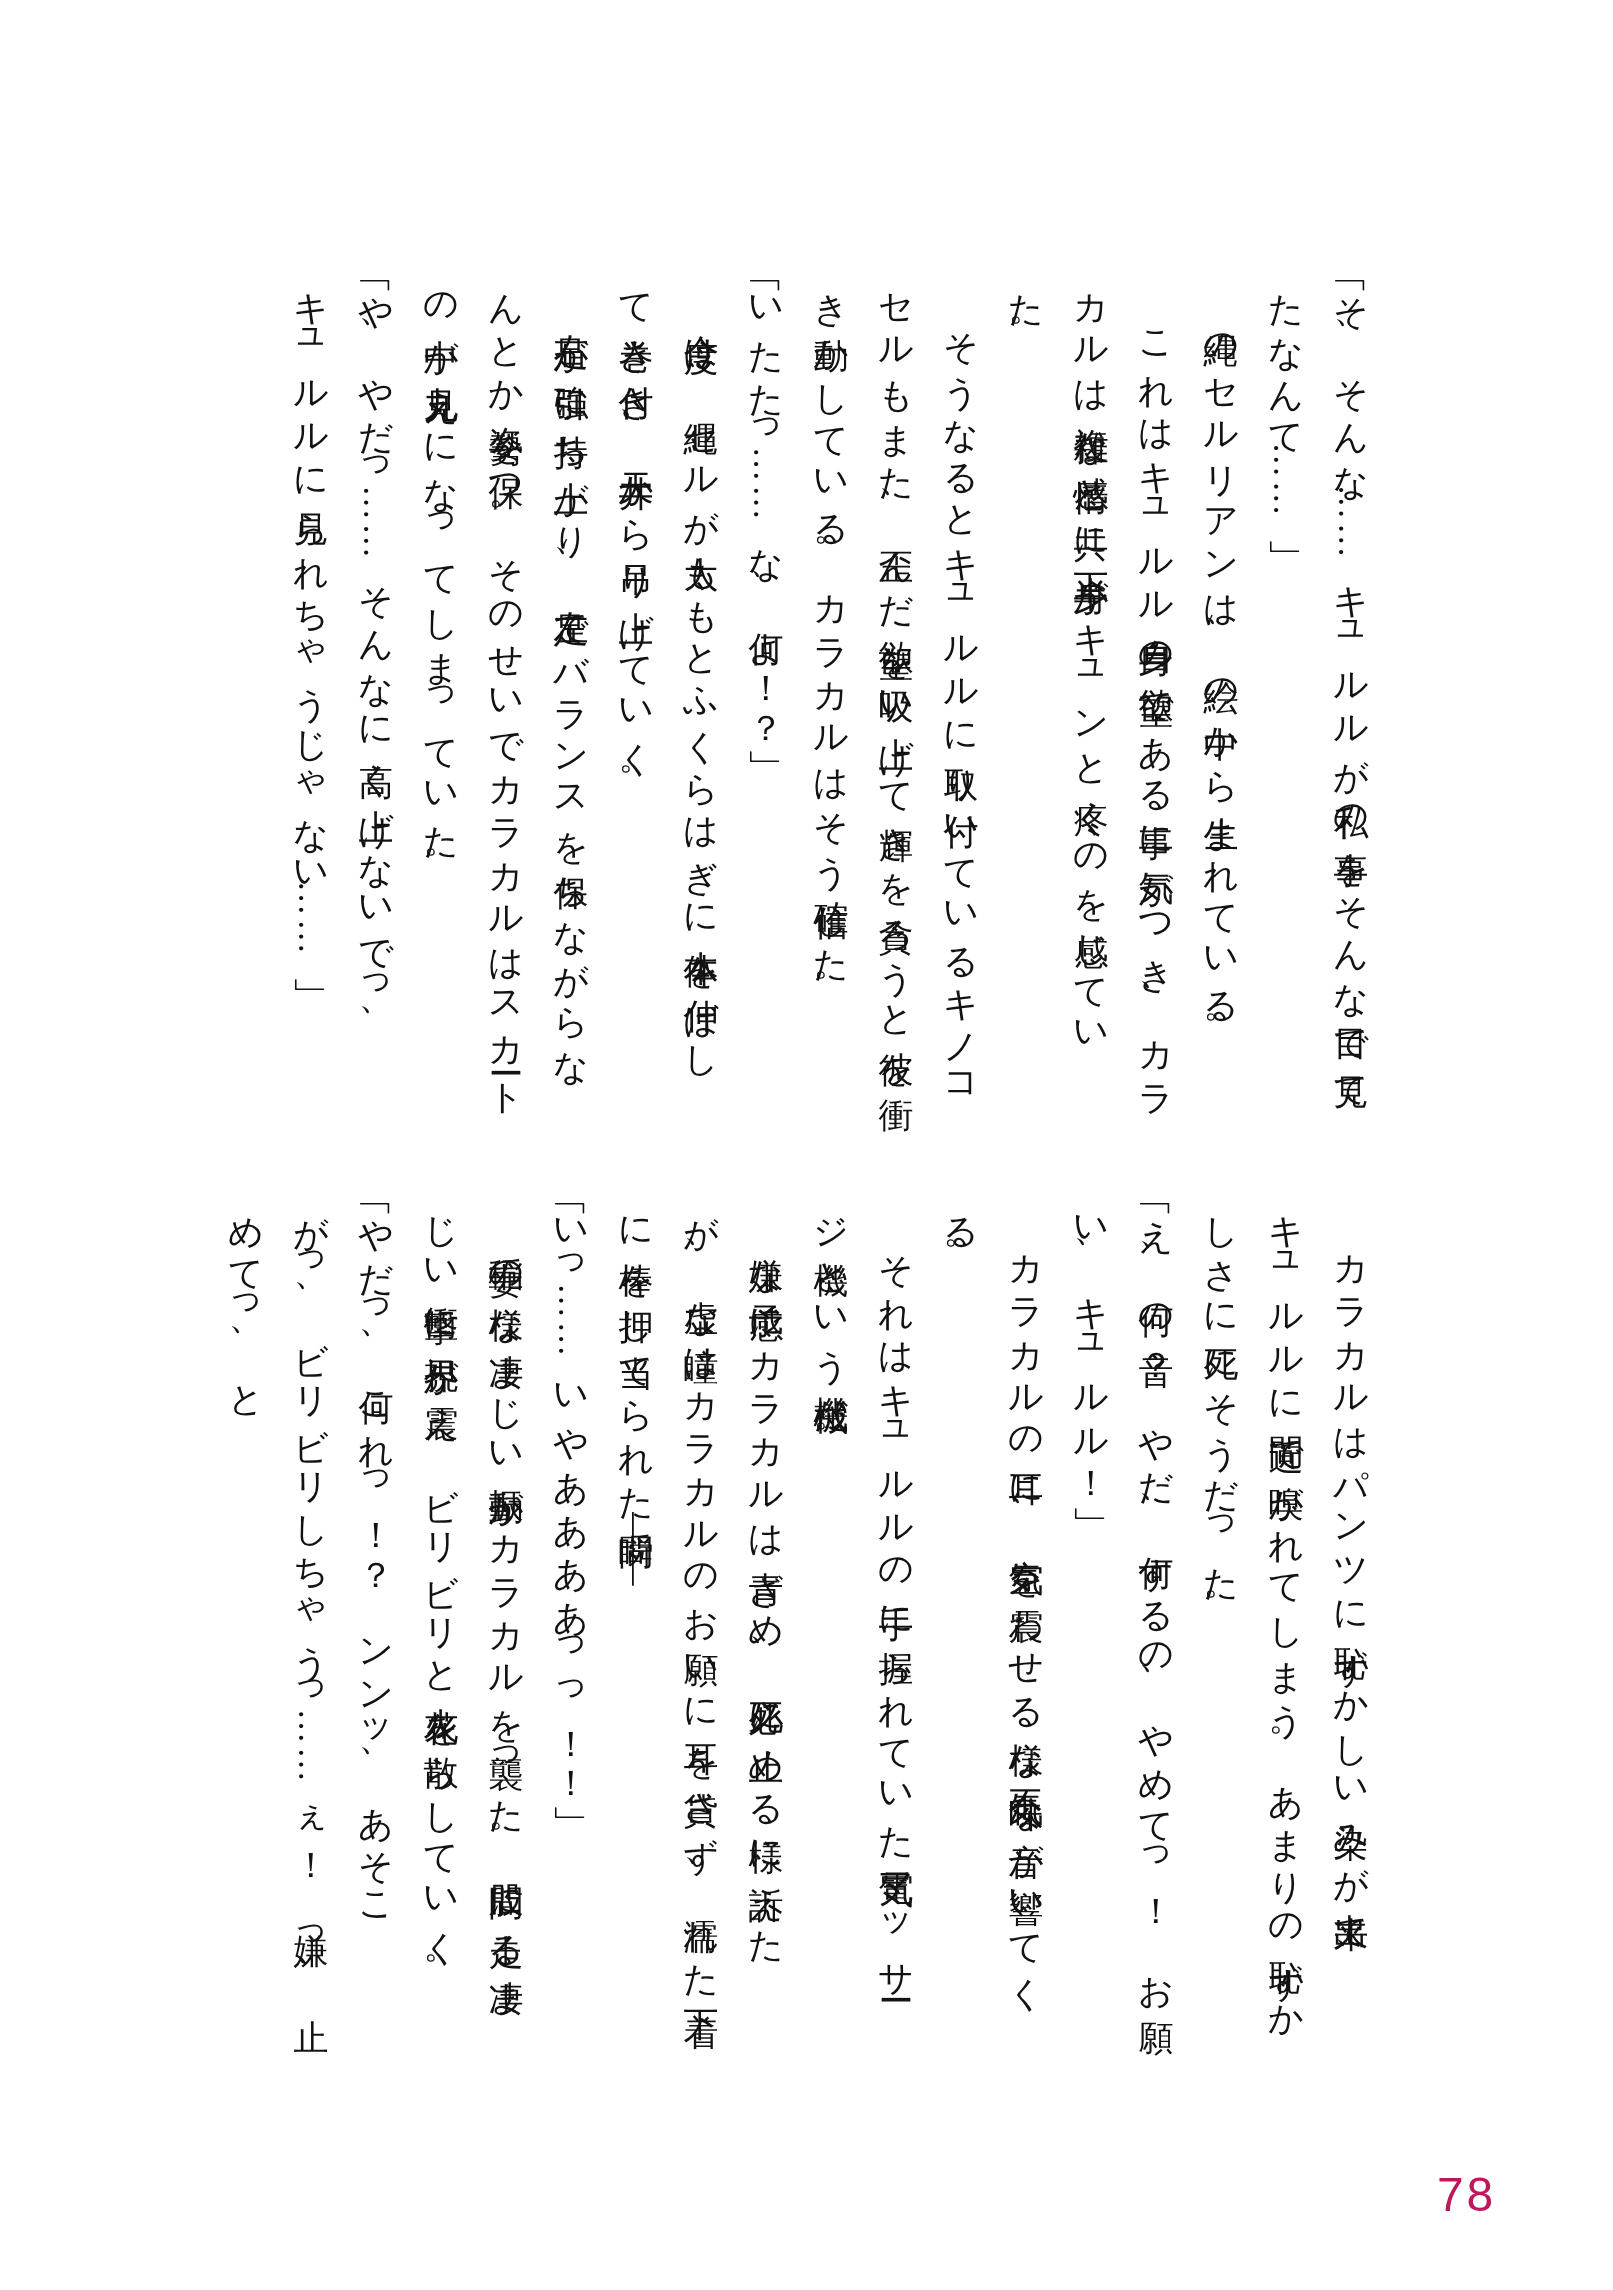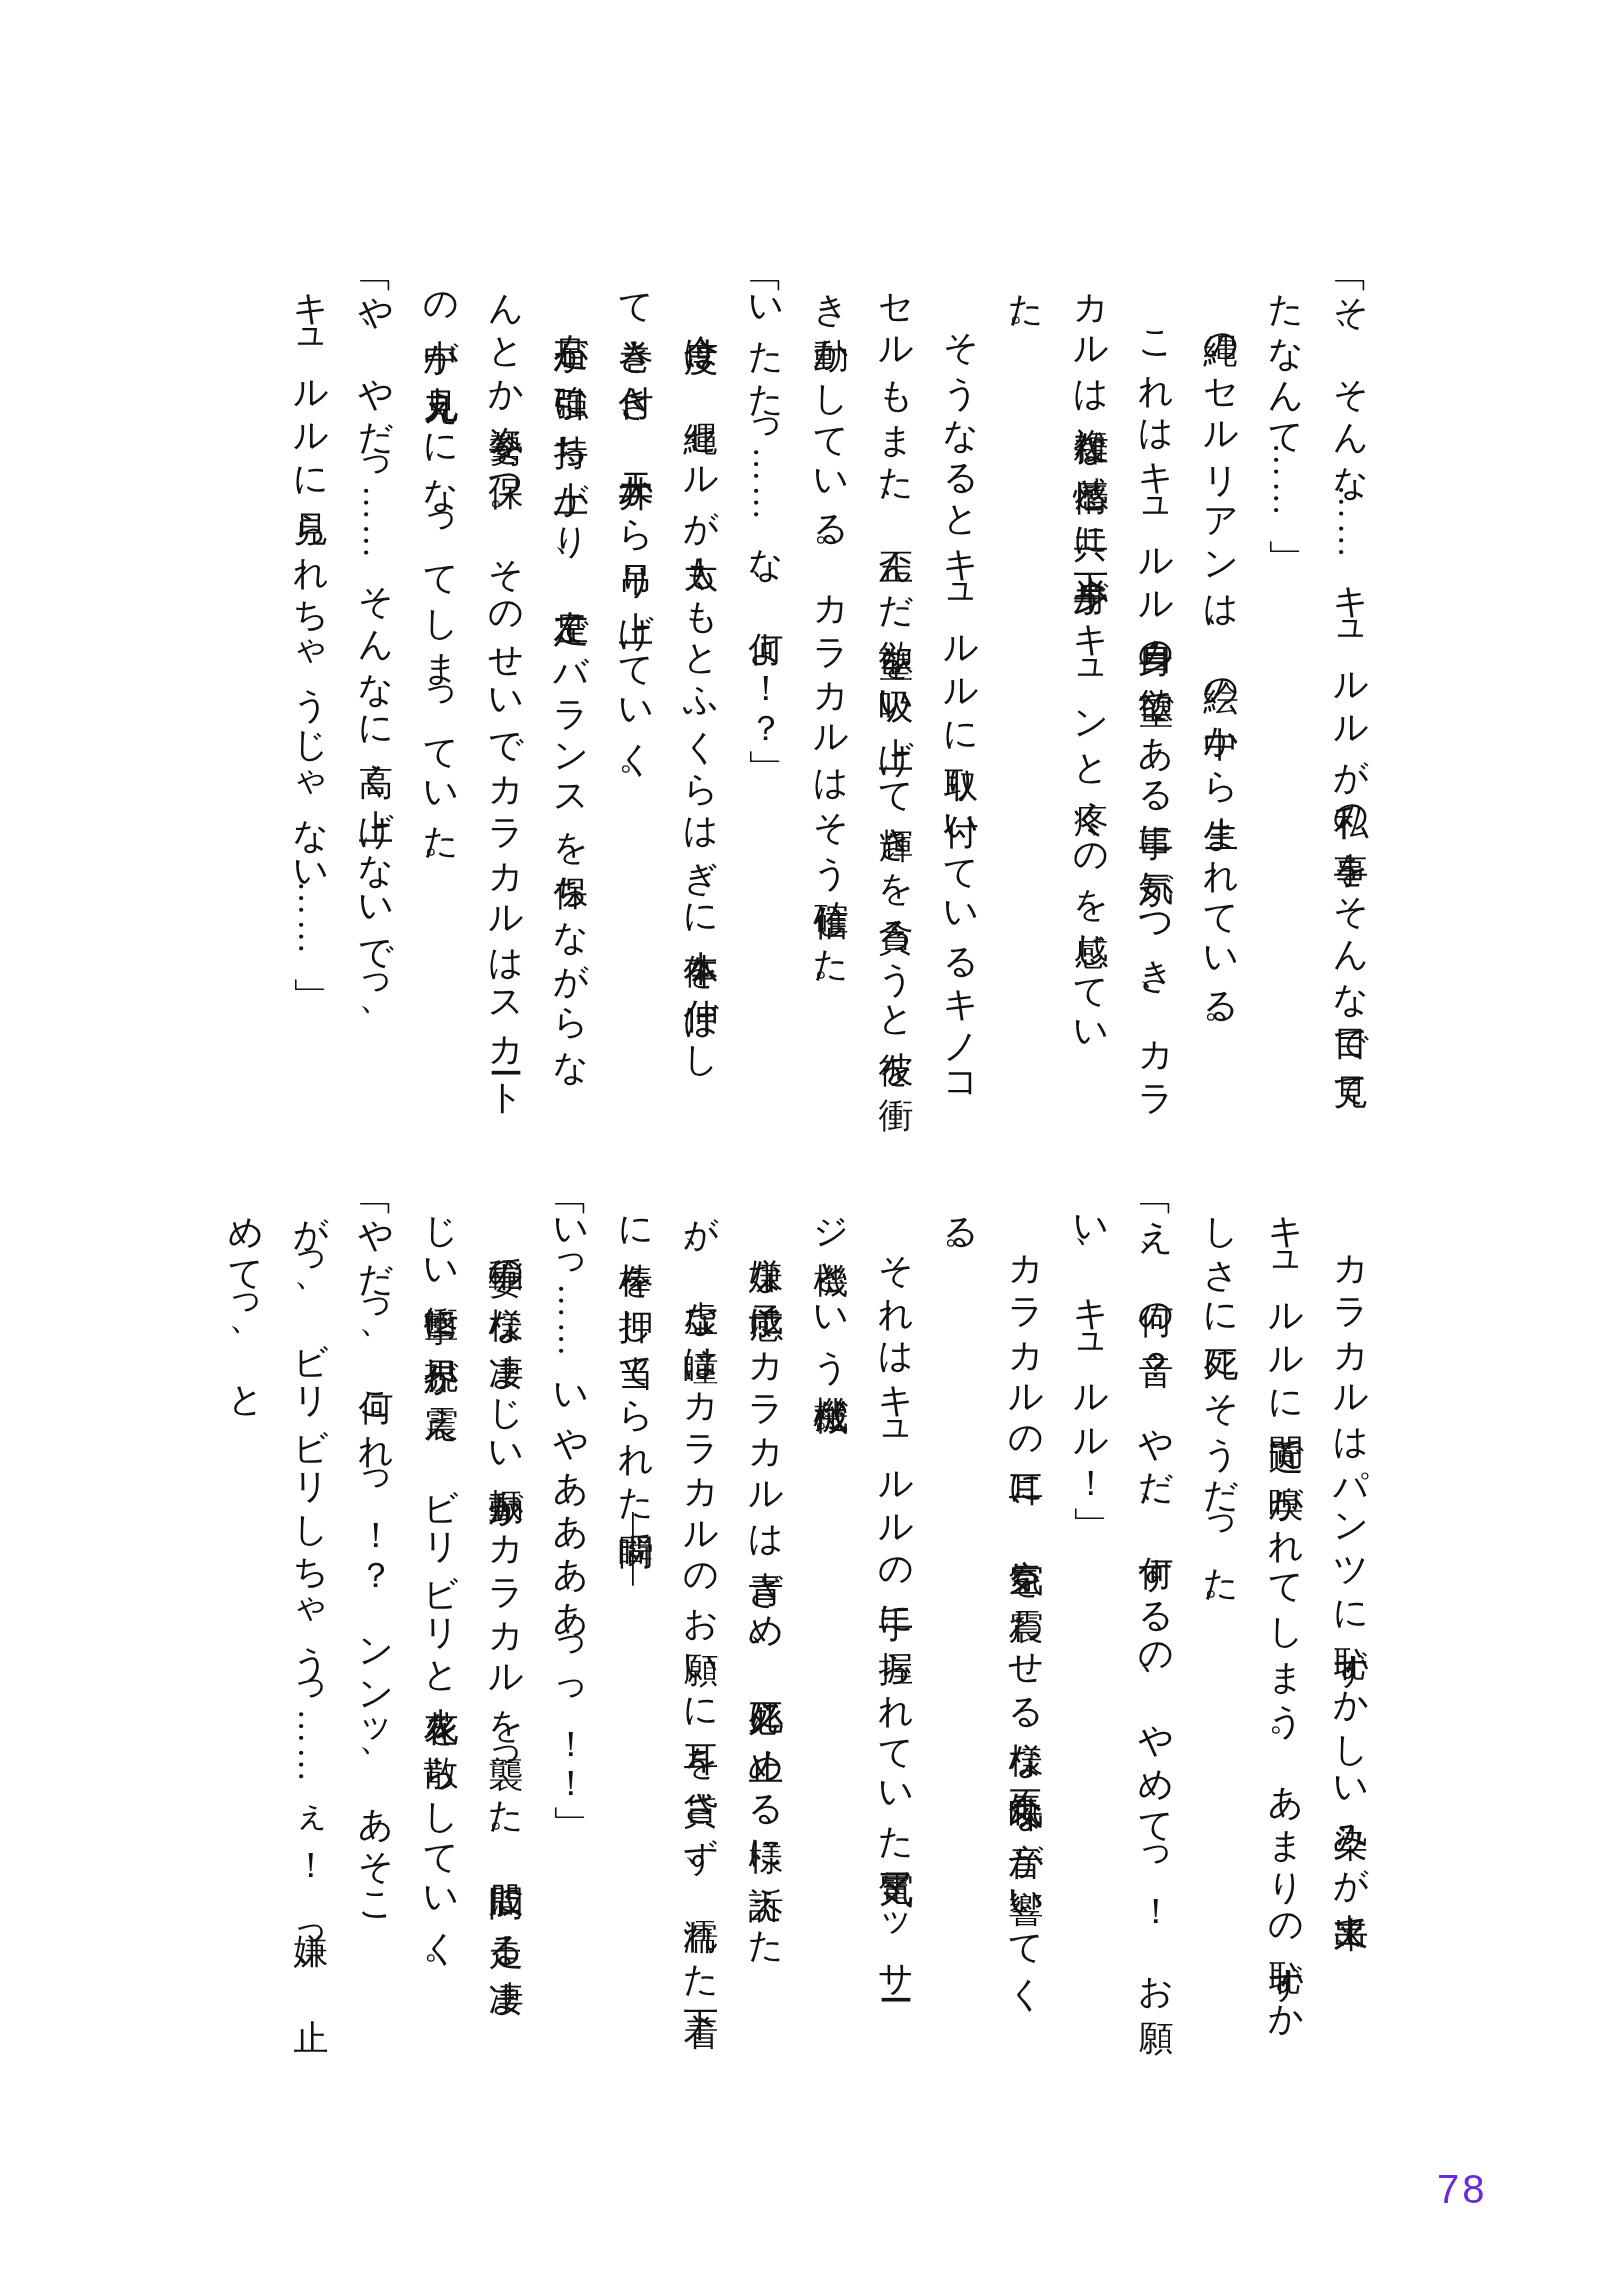--- a/index.html
+++ b/index.html
@@ -41,23 +41,23 @@
   }
   .tier p {
     margin: 0;
     padding: 0;
   }
   .page-number {
     position: absolute;
     left: 1437px;
     top: 2167px;
     font-family: "Liberation Sans", "DejaVu Sans", sans-serif;
-    font-size: 40px;
+    font-size: 48px;
     letter-spacing: 2.9px;
-    color: #6d28d9;
+    color: #be185d;
   }
 </style>
 </head>
 <body>
 
 <div class="page">
 
   <section class="tier tier-top">
     <p>「そ、そんな……キュルルが私の事をそんな目で見てたなんて……」</p>
     <p>　縄のセルリアンは、絵の中から生まれている。</p>

